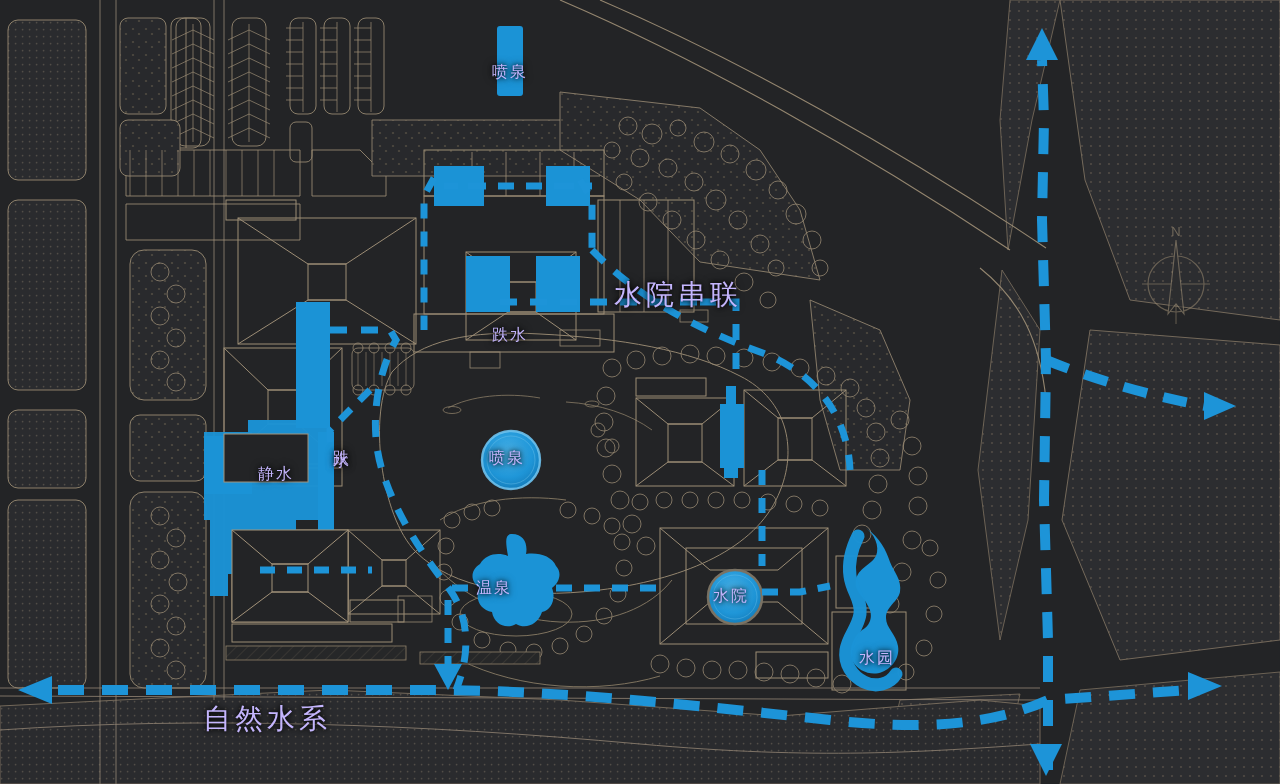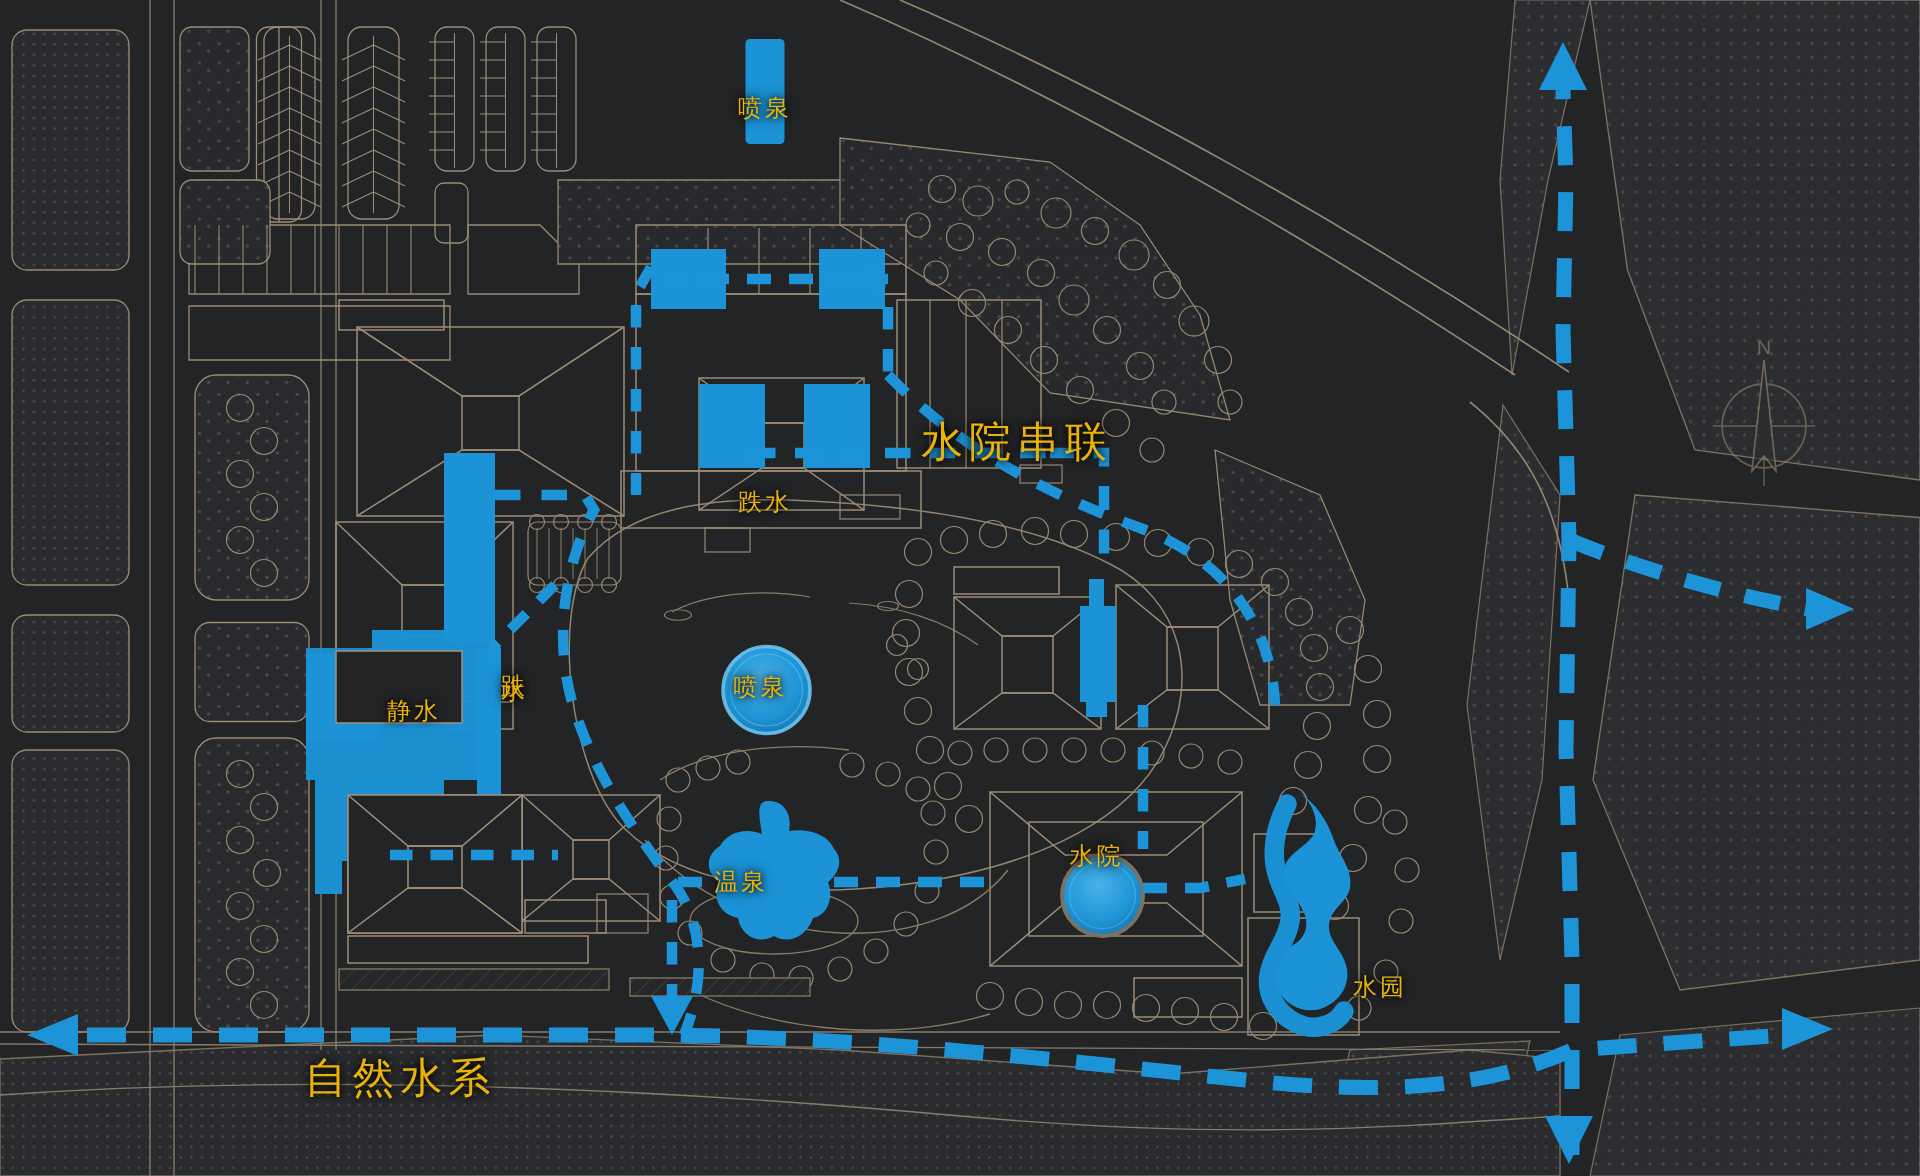--- a/index.html
+++ b/index.html
@@ -3,21 +3,21 @@
 <meta charset="utf-8">
 <style>
   html,body{margin:0;padding:0;background:#1a1b1d;}
   #plan{
     position:relative;width:1280px;height:784px;overflow:hidden;
     background:#232426;
     font-family:"Liberation Sans","DejaVu Sans",sans-serif;
   }
   #plan svg.layer{position:absolute;left:0;top:0;width:1280px;height:784px;}
   .lbl{
-    position:absolute;color:#eab308;font-size:19px;letter-spacing:3px;
+    position:absolute;color:#c4b5fd;font-size:19px;letter-spacing:3px;
     font-family:Liberation Sans, sans-serif;
     text-shadow:0 0 4px rgba(0,0,0,.95),0 0 9px rgba(0,0,0,.8);
     white-space:nowrap;pointer-events:none;
   }
   .lbl.small{font-size:16px;letter-spacing:2px;}
   .lbl.big{font-size:28px;letter-spacing:4px;}
   .lbl.vert{writing-mode:vertical-rl;letter-spacing:2px;font-size:16px;}
 </style>
 </head>
 <body>
@@ -584,17 +584,17 @@
     </g>
   </svg>
 
   <div class="lbl small" style="left:492px;top:62px">喷泉</div>
   <div class="lbl small" style="left:492px;top:325px">跌水</div>
   <div class="lbl big" style="left:614px;top:276px">水院串联</div>
   <div class="lbl vert" style="left:330px;top:437px">跌水</div>
   <div class="lbl small" style="left:258px;top:464px">静水</div>
   <div class="lbl small" style="left:489px;top:448px">喷泉</div>
   <div class="lbl small" style="left:476px;top:578px">温泉</div>
-  <div class="lbl small" style="left:713px;top:561px">水院</div>
-  <div class="lbl small" style="left:902px;top:648px">水园</div>
+  <div class="lbl small" style="left:713px;top:586px">水院</div>
+  <div class="lbl small" style="left:859px;top:648px">水园</div>
   <div class="lbl big" style="left:203px;top:700px">自然水系</div>
 
 </div>
 
 </body></html>

